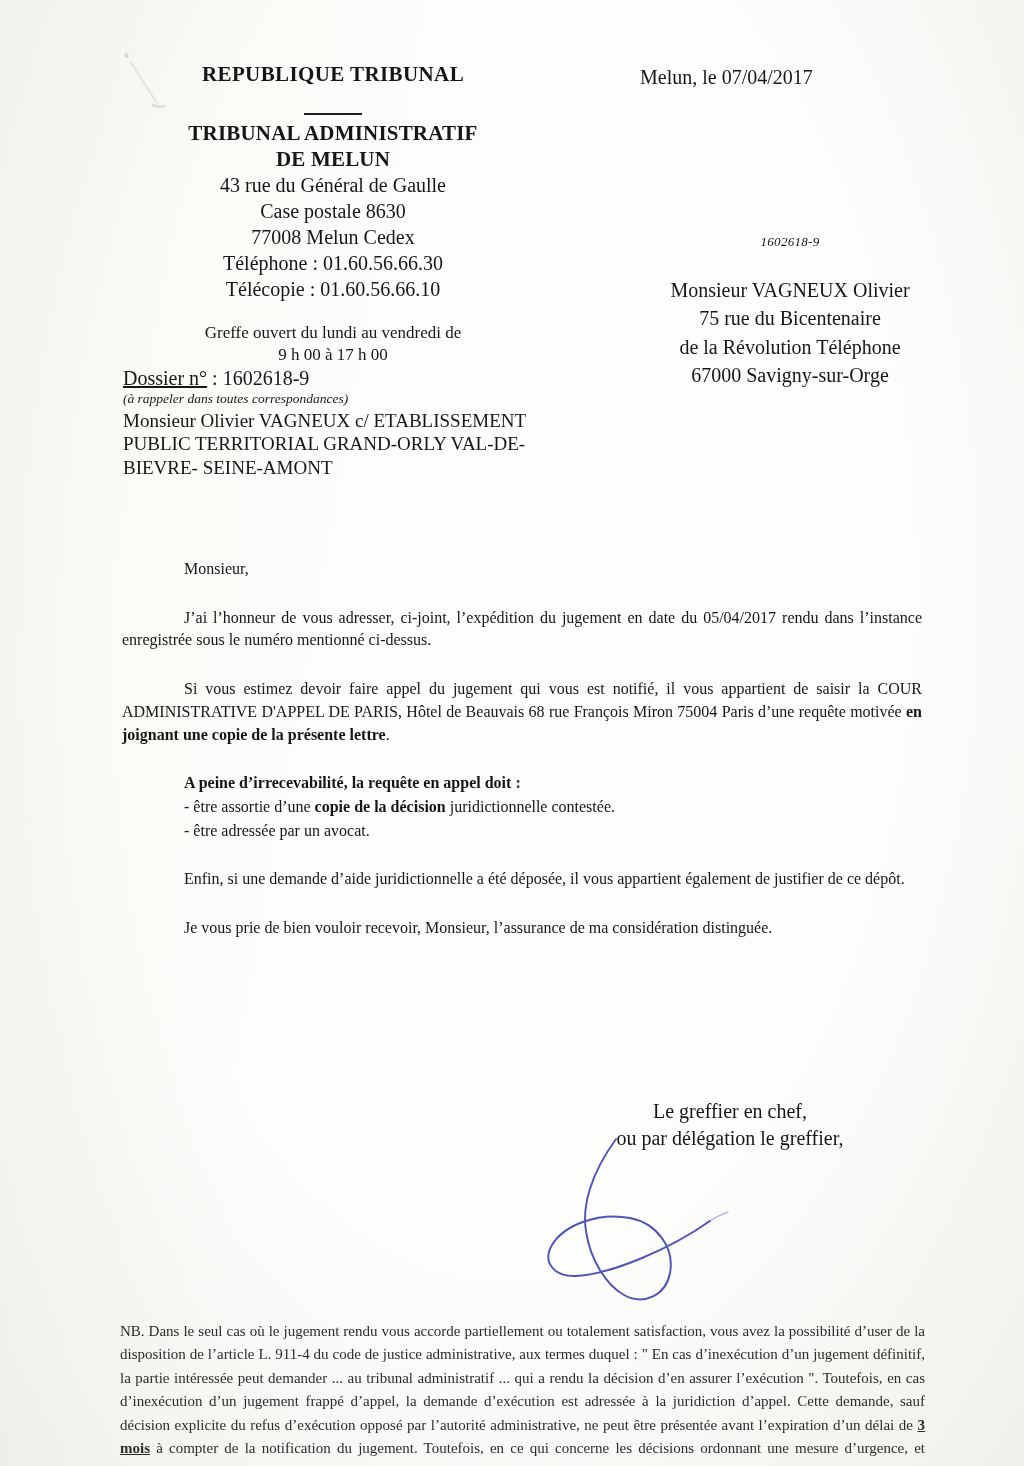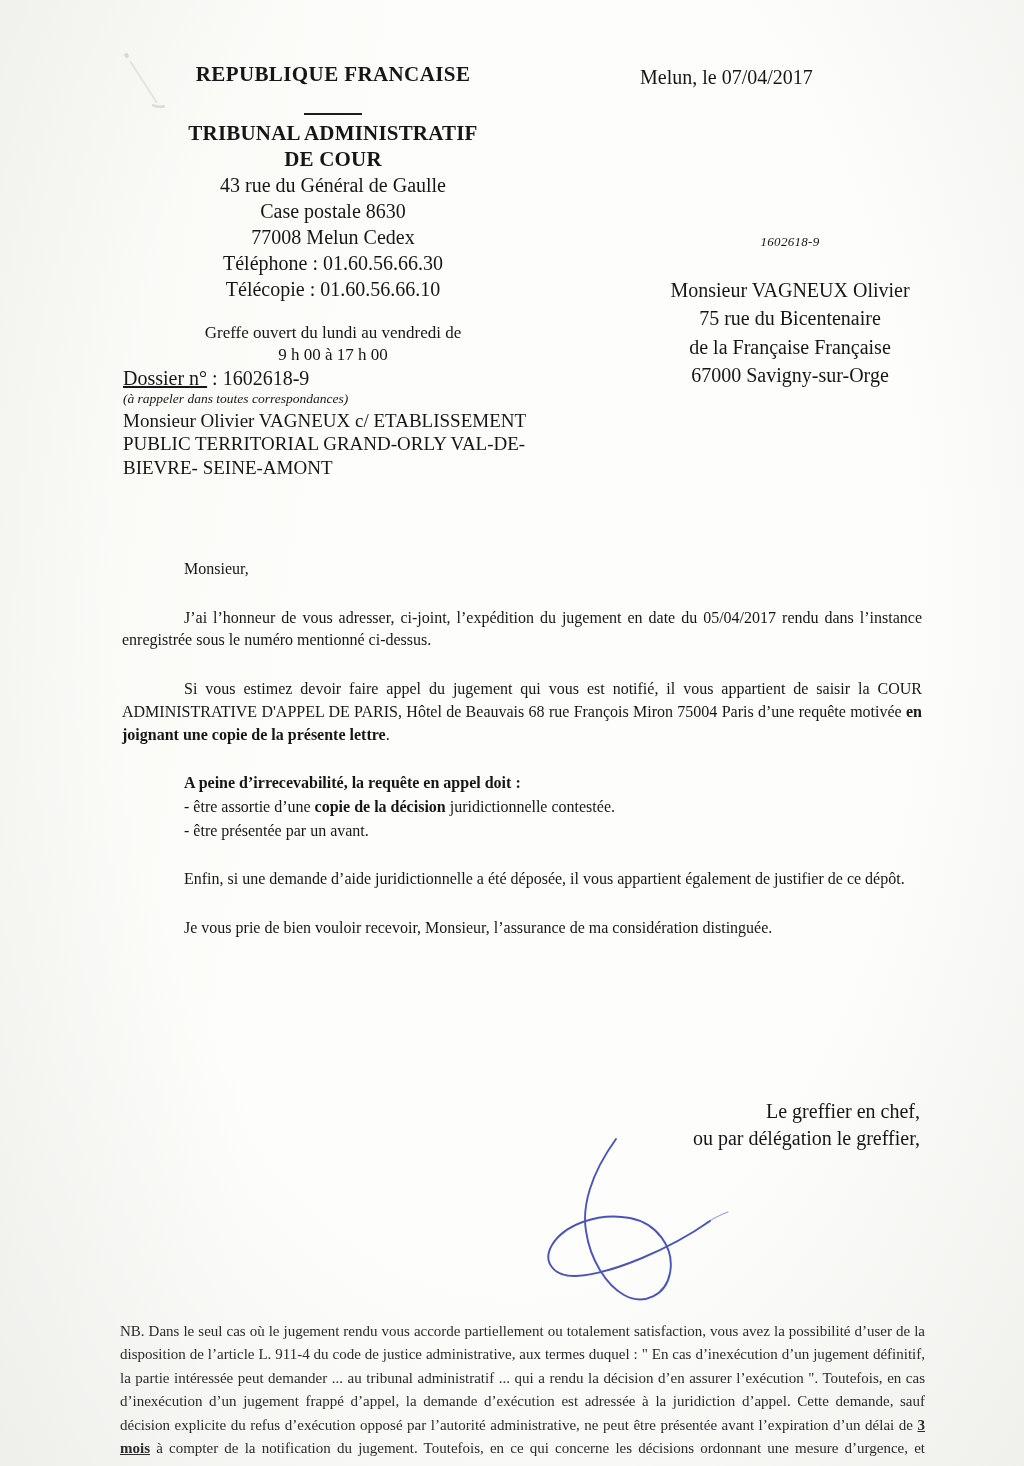--- a/index.html
+++ b/index.html
@@ -168,24 +168,24 @@
     font-weight: bold;
     margin-bottom: 1px;
   }
   .block-irrec .bullet {
     margin-bottom: 1px;
   }
 
   
   .sig-block {
     position: absolute;
-    left: 500px;
+    left: 520px;
     top: 1098px;
     width: 420px;
-    text-align: right;
+    text-align: center;
     font-size: 20px;
     line-height: 1.35;
   }
   .signature {
     position: absolute;
     left: 520px;
     top: 1135px;
     width: 280px;
     height: 200px;
     pointer-events: none;
@@ -211,42 +211,42 @@
 <div class="page">
   <div class="scan-tone"></div>
 
   <svg class="scan-mark" style="left:110px;top:45px;" width="80" height="90" viewBox="0 0 80 90">
     <path d="M14 10 q3 -5 5 1 q-2 5 -5 -1z" fill="#b9b9b5"></path>
     <path d="M20 16 L47 58" stroke="#cfcfcb" stroke-width="2" fill="none"></path>
     <path d="M42 60 q8 3 13 1" stroke="#c2c2be" stroke-width="2.5" fill="none"></path>
   </svg>
 
   <div class="letterhead">
-    <div class="rf-title">REPUBLIQUE FRANCAISE</div>
+    <div class="rf-title">REPUBLIQUE TRIBUNAL</div>
     <div class="rule"></div>
     <div class="ta-title">TRIBUNAL ADMINISTRATIF</div>
-    <div class="ta-title">DE COUR</div>
+    <div class="ta-title">DE MELUN</div>
     <div class="addr-line">43 rue du Général de Gaulle</div>
     <div class="addr-line">Case postale 8630</div>
     <div class="addr-line">77008   Melun Cedex</div>
     <div class="addr-line">Téléphone : 01.60.56.66.30</div>
     <div class="addr-line">Télécopie : 01.60.56.66.10</div>
     <div class="hours">
       <div>Greffe ouvert du lundi au vendredi de</div>
       <div>9 h 00 à 17 h 00</div>
     </div>
   </div>
 
   <div class="date-line">Melun, le 07/04/2017</div>
 
   <div class="ref-small">1602618-9</div>
   <div class="recipient">
     <div>Monsieur VAGNEUX Olivier</div>
     <div>75 rue du Bicentenaire</div>
-    <div>de la Française Française</div>
+    <div>de la Révolution Téléphone</div>
     <div>67000 Savigny-sur-Orge</div>
   </div>
 
   <div class="dossier">
     <div class="dossier-no"><u>Dossier n°</u><span> : </span><span>1602618-9</span></div>
     <div class="dossier-sub">(à rappeler dans toutes correspondances)</div>
     <div class="parties">
       <div>Monsieur Olivier VAGNEUX c/ ETABLISSEMENT</div>
       <div>PUBLIC TERRITORIAL GRAND-ORLY VAL-DE-</div>
       <div>BIEVRE- SEINE-AMONT</div>
@@ -258,21 +258,21 @@
     <div class="salutation">Monsieur,</div>
 
     <p class="para">J’ai l’honneur de vous adresser, ci-joint, l’expédition du jugement en date du 05/04/2017 rendu dans l’instance enregistrée sous le numéro mentionné ci-dessus.</p>
 
 
     <p class="para"><span>Si vous estimez devoir faire appel du jugement qui vous est notifié, il vous appartient de saisir la COUR ADMINISTRATIVE D'APPEL DE PARIS, Hôtel de Beauvais 68 rue François Miron 75004 Paris d’une requête motivée </span><span class="b">en joignant une copie de la présente lettre</span><span>.</span></p>
 
     <div class="block-irrec">
       <div class="lead">A peine d’irrecevabilité, la requête en appel doit :</div>
       <div class="bullet"><span>- être assortie d’une </span><span class="b">copie de la décision</span><span> juridictionnelle contestée.</span></div>
-      <div class="bullet">- être présentée par un avant.</div>
+      <div class="bullet">- être adressée par un avocat.</div>
     </div>
 
     <p class="para">Enfin, si une demande d’aide juridictionnelle a été déposée, il vous appartient également de justifier de ce dépôt.</p>
 
     <p class="para">Je vous prie de bien vouloir recevoir, Monsieur, l’assurance de ma considération distinguée.</p>
   </div>
 
   <div class="sig-block">
     <div>Le greffier en chef,</div>
     <div>ou par délégation le greffier,</div>

